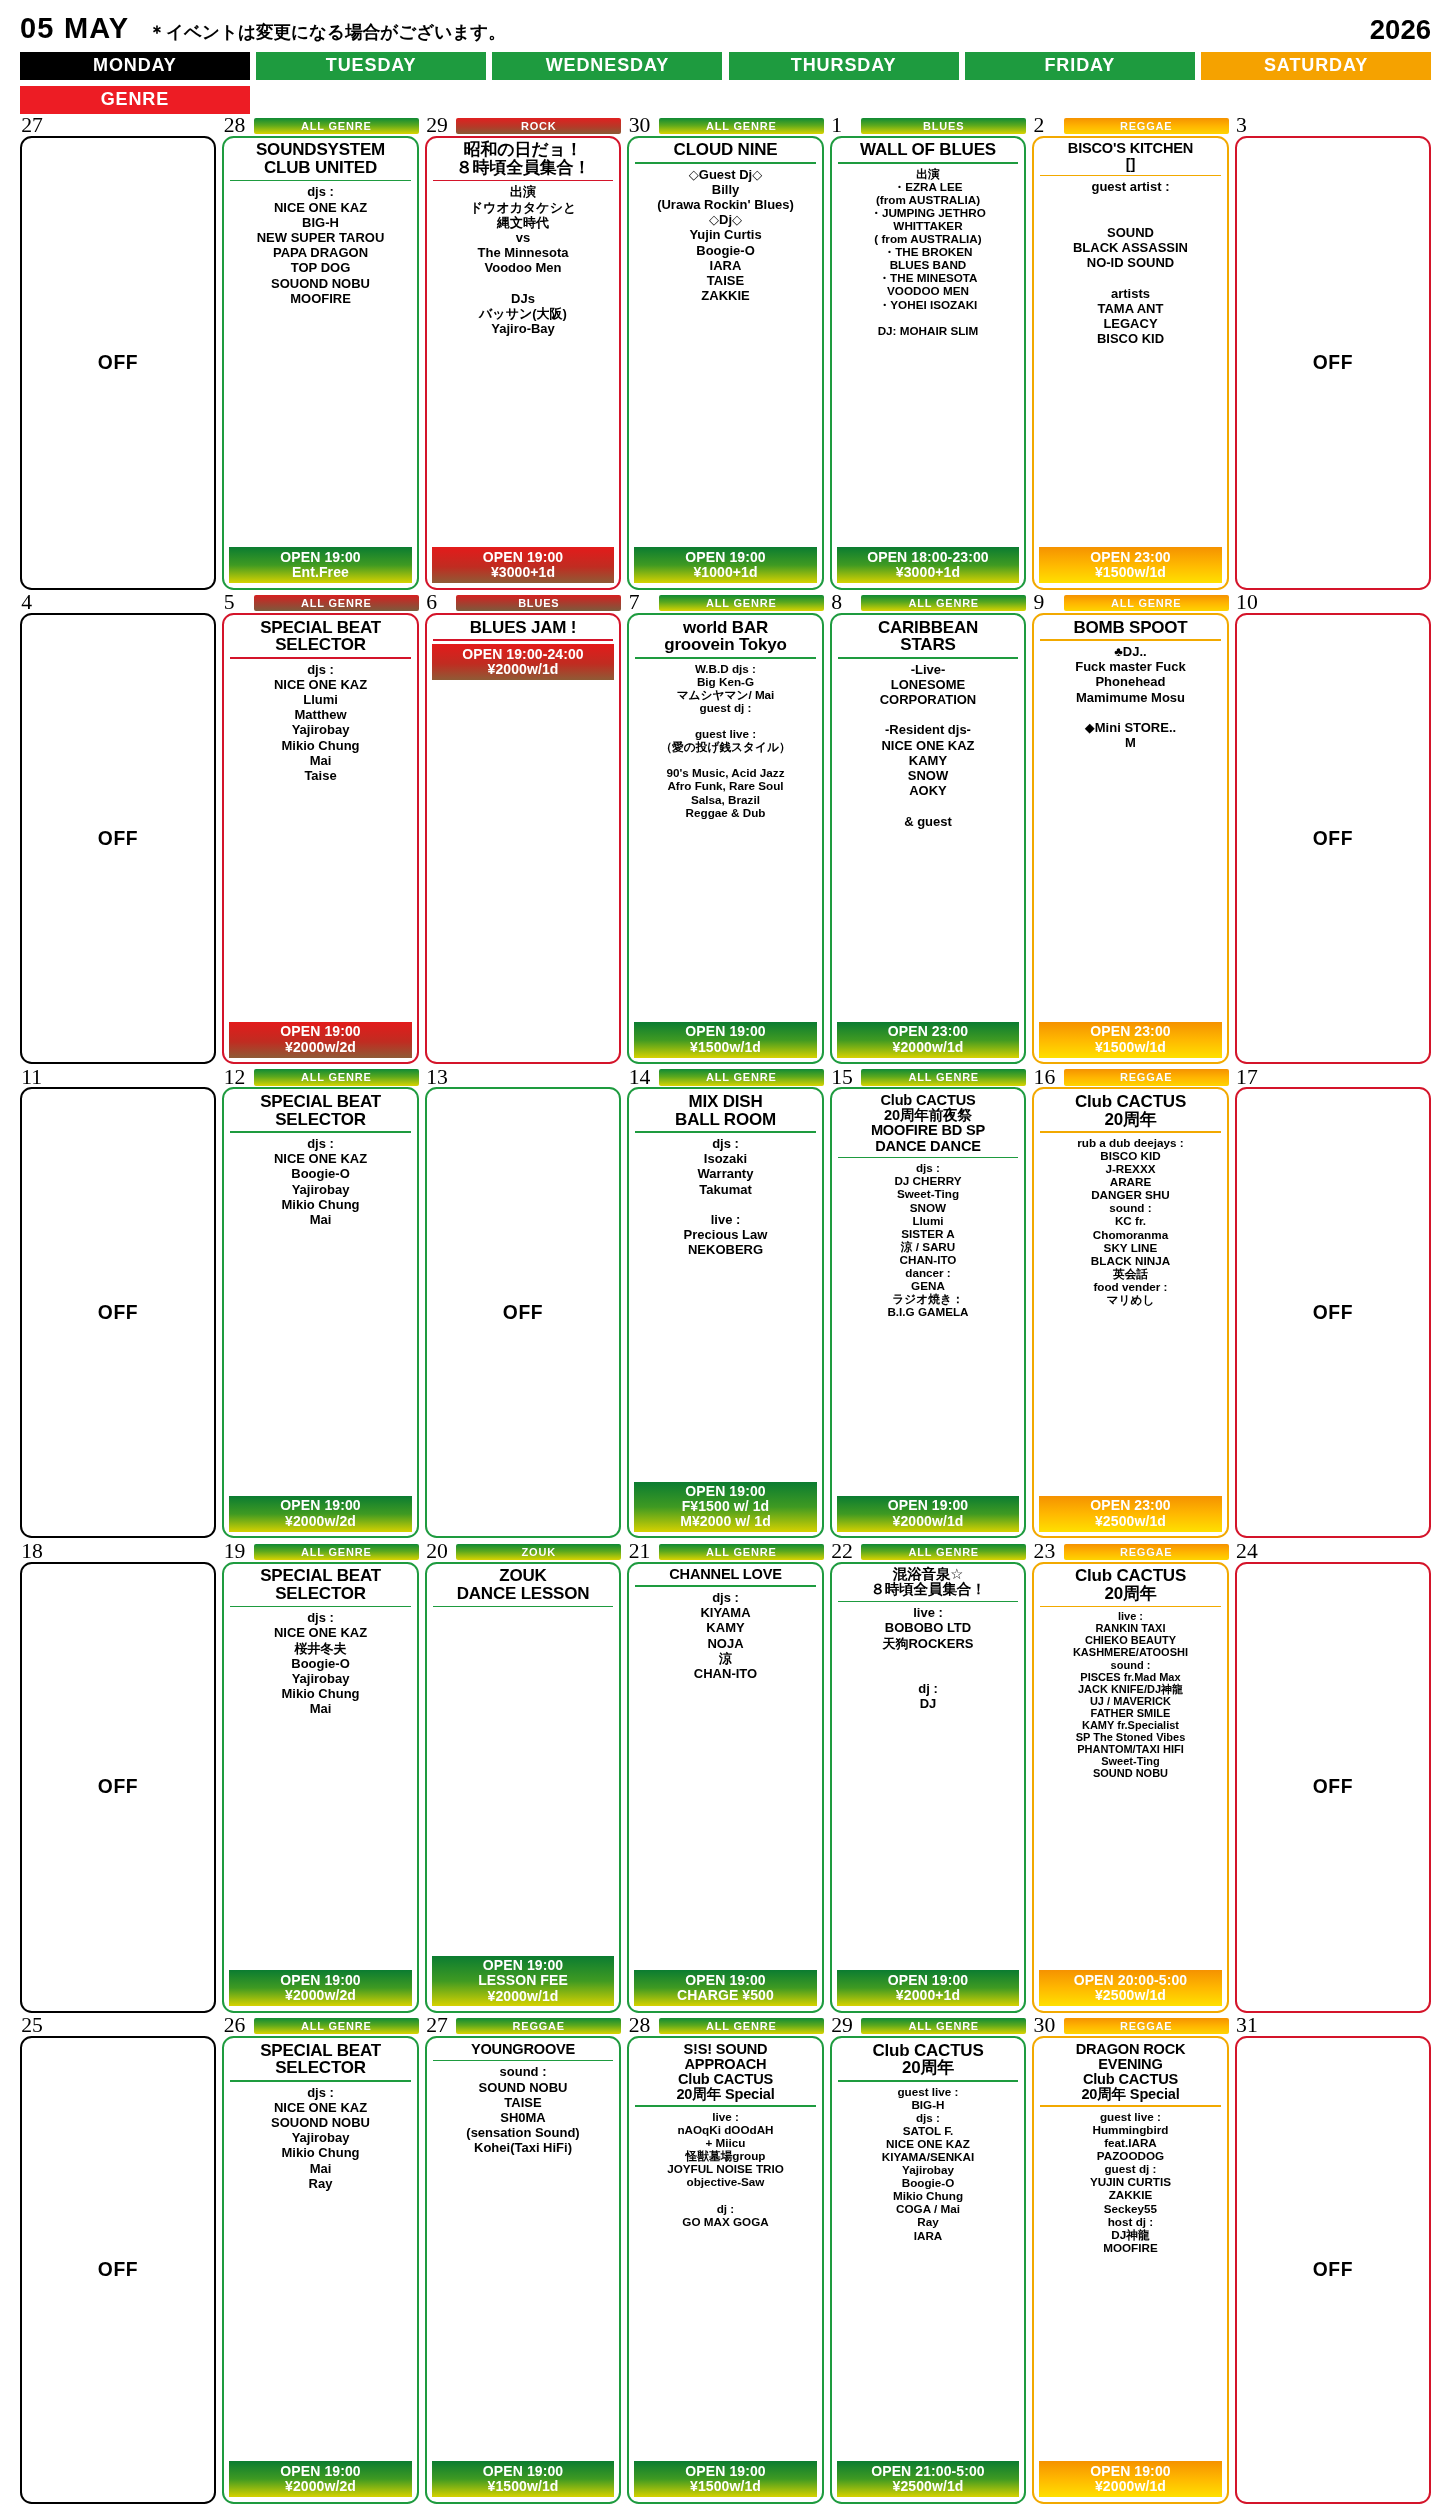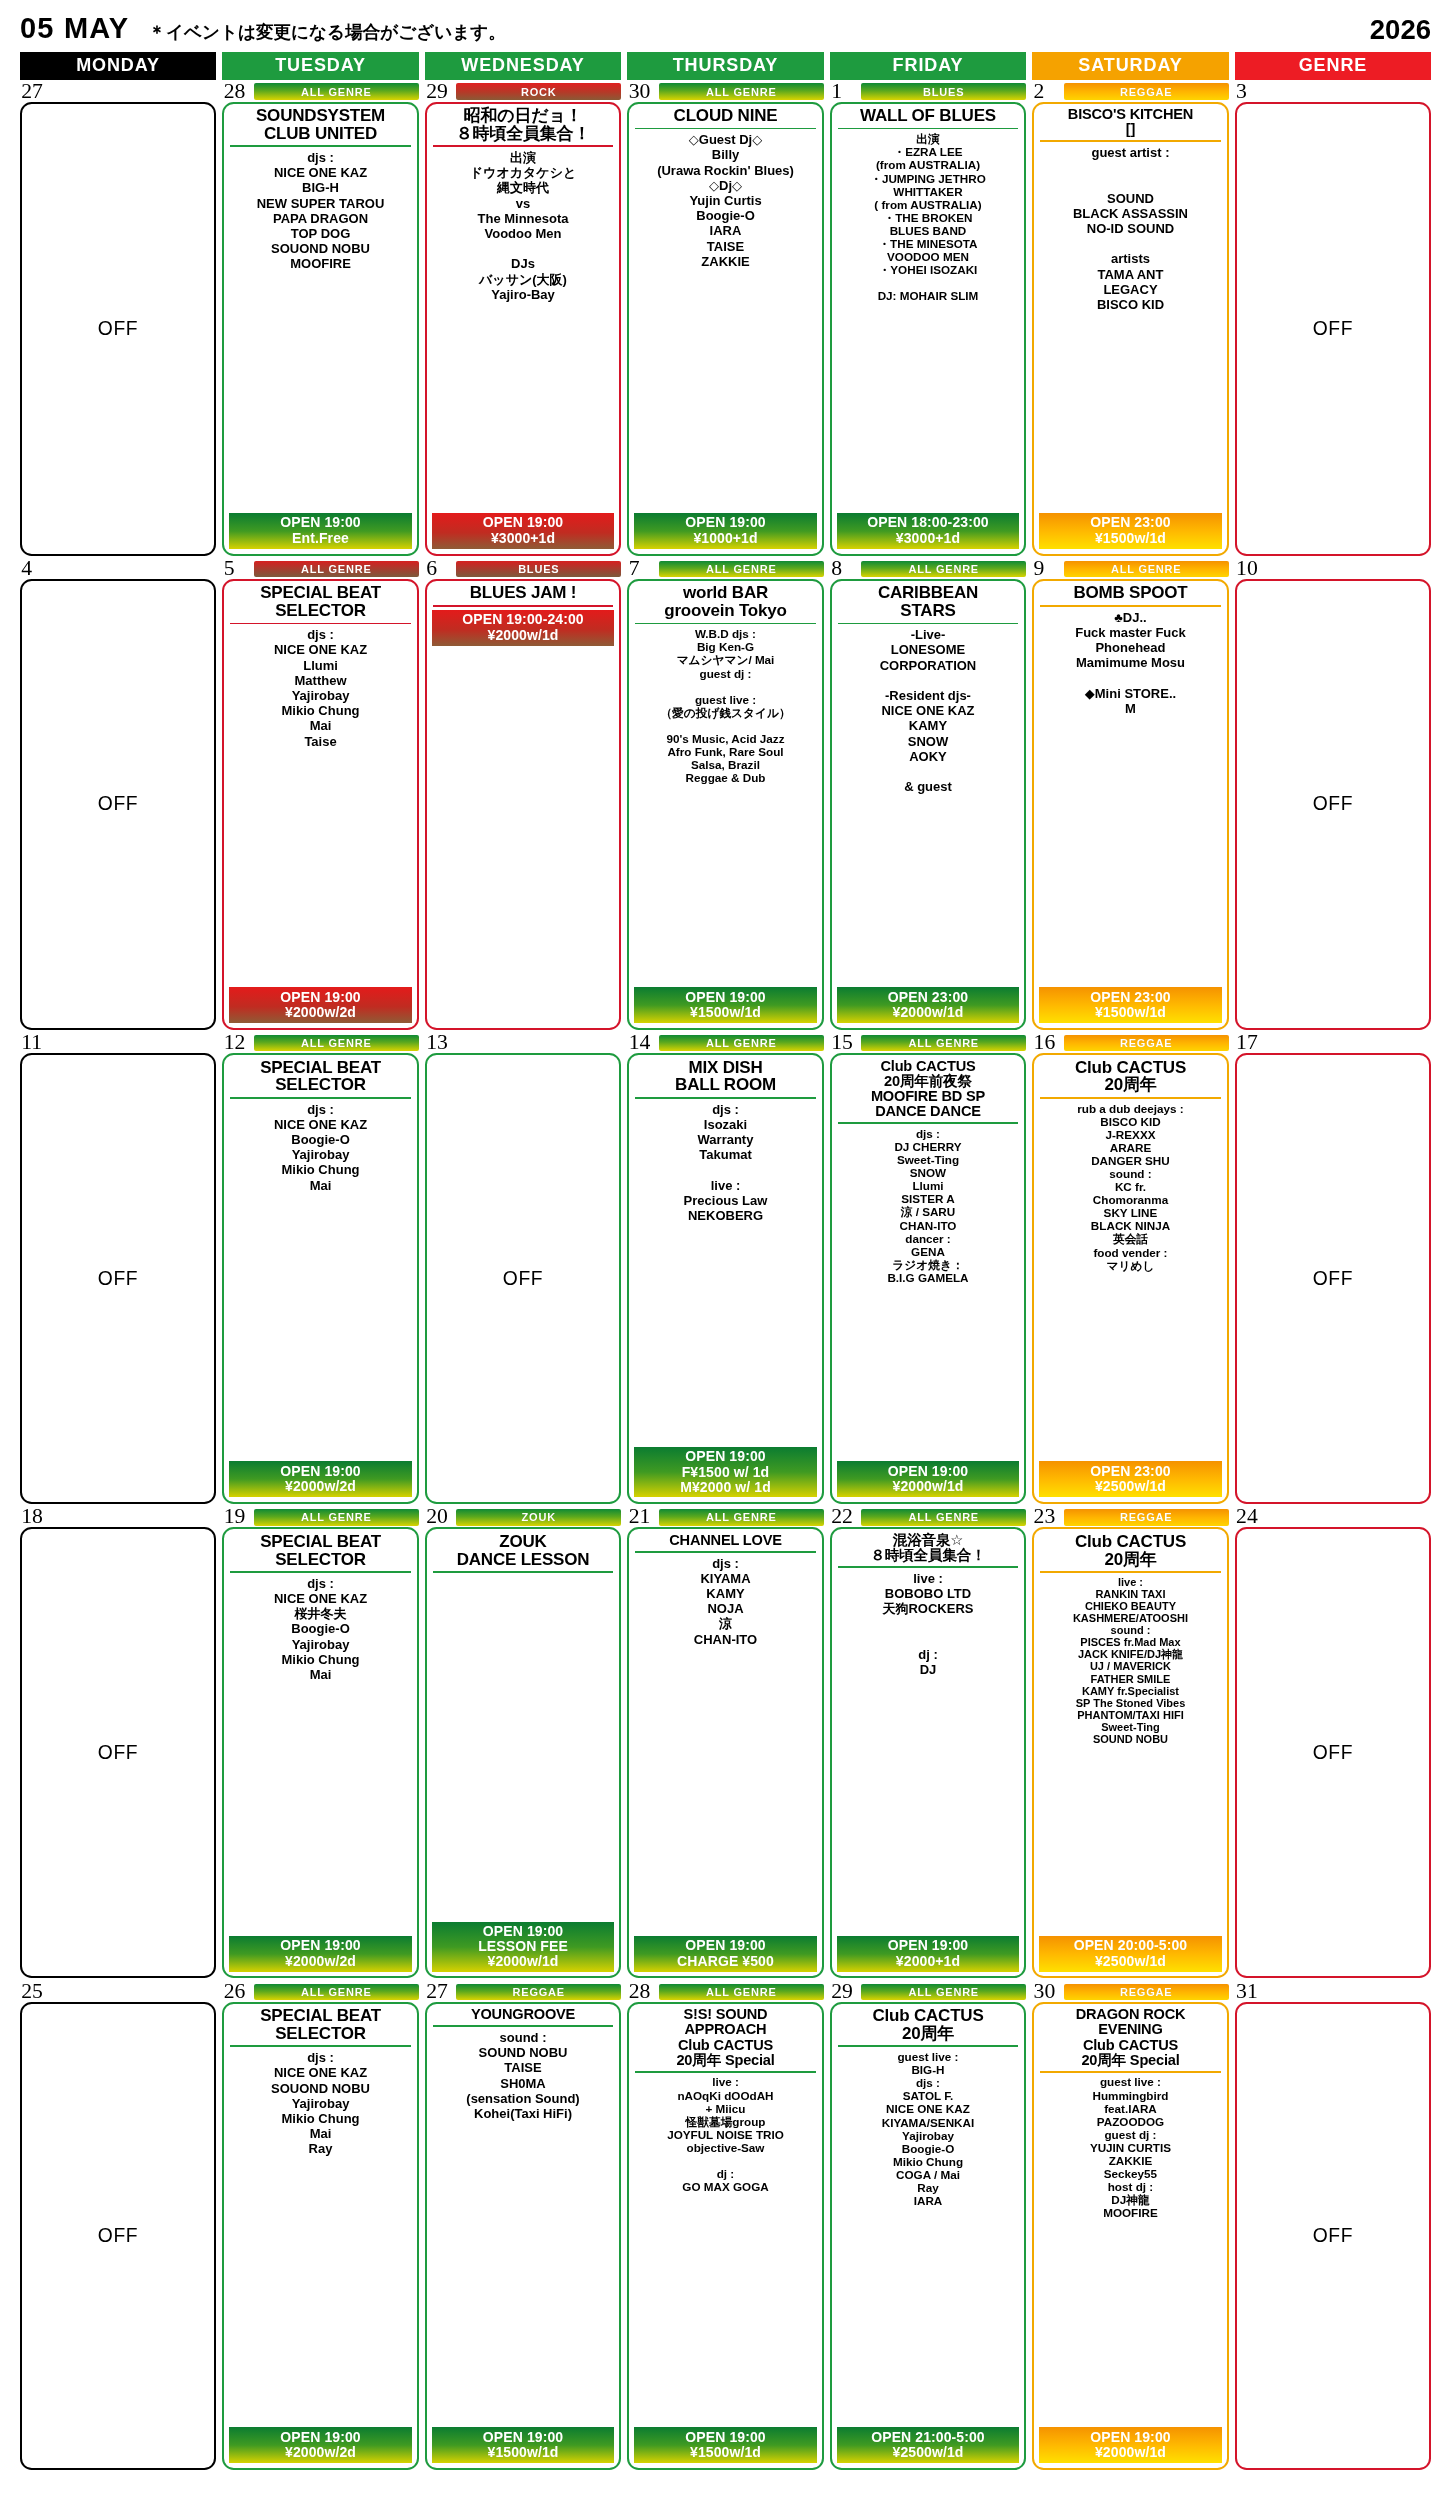--- a/index.html
+++ b/index.html
@@ -46,21 +46,21 @@
     font-size: 27.5px;
     font-weight: 700;
     color: #000;
     line-height: 1;
     padding-bottom: 4.7px;
   }
 
   
   .dow-row {
     display: grid;
-    grid-template-columns: repeat(7, 1fr);
+    grid-template-columns: repeat(6, 1fr);
     gap: 6.4px;
     padding: 0 20px;
     margin-top: 3.5px;
   }
   .dow {
     height: 28px;
     display: flex;
     align-items: center;
     justify-content: center;
     color: #ffffff;
@@ -174,21 +174,21 @@
   }
   .card-body.dense { font-size: 11.7px; line-height: 1.12; }
   .card-body.xdense { font-size: 11px; line-height: 1.1; }
 
   .off-body {
     flex: 1;
     display: flex;
     align-items: center;
     justify-content: center;
     font-size: 19.3px;
-    font-weight: 400;
+    font-weight: 700;
     color: #000;
     letter-spacing: 0.6px;
     text-align: right;
   }
 
   .footer {
     margin: 0 4.7px 4.7px;
     min-height: 36px;
     display: flex;
     flex-direction: column;

